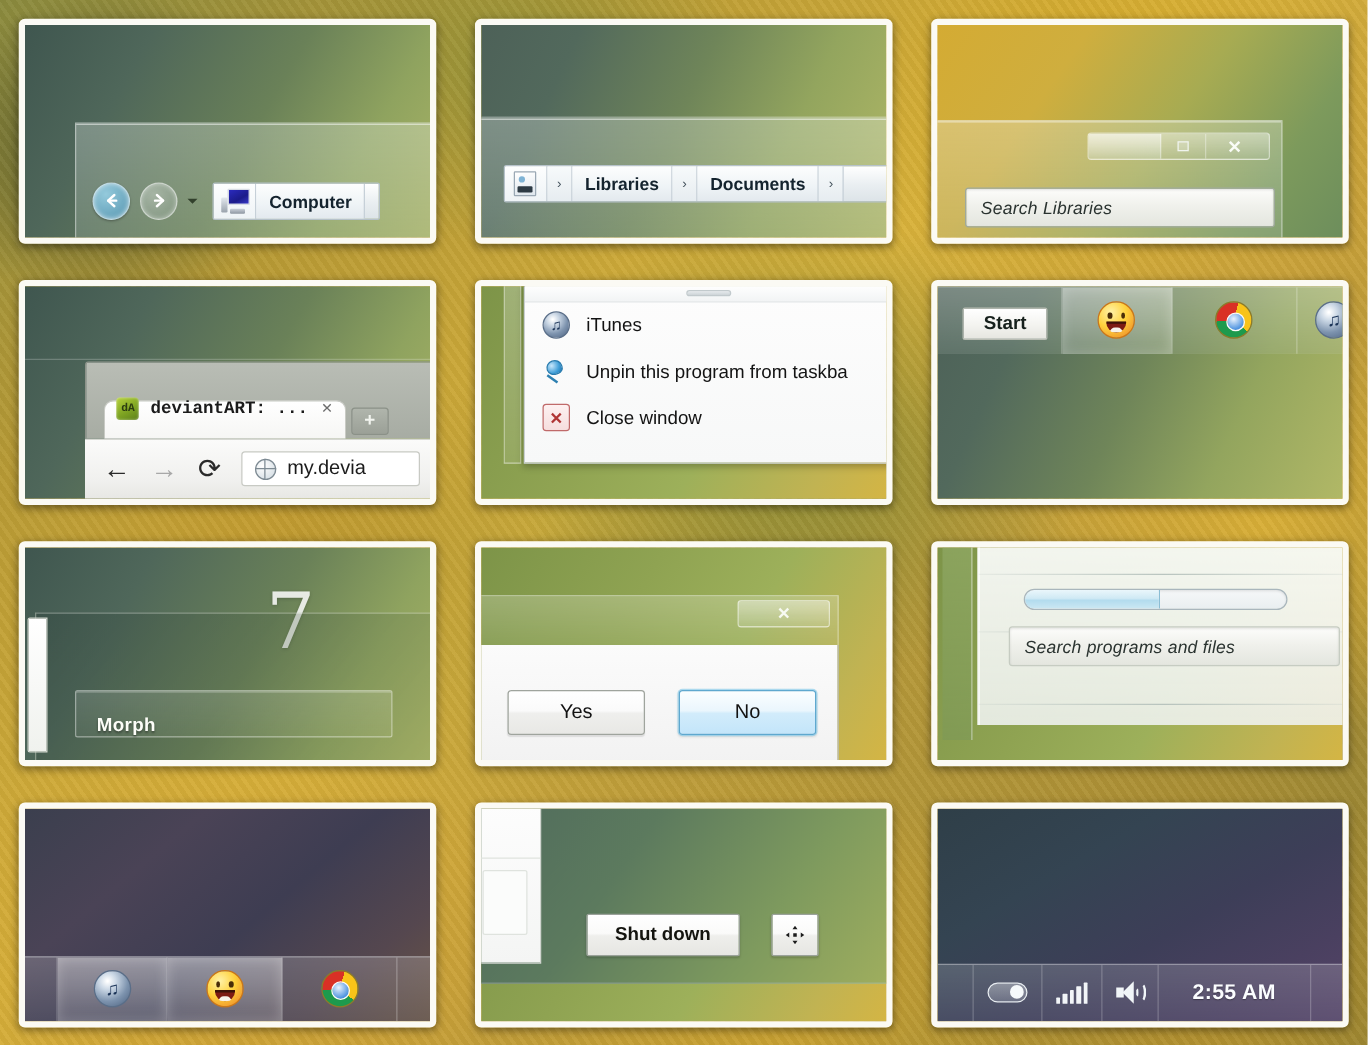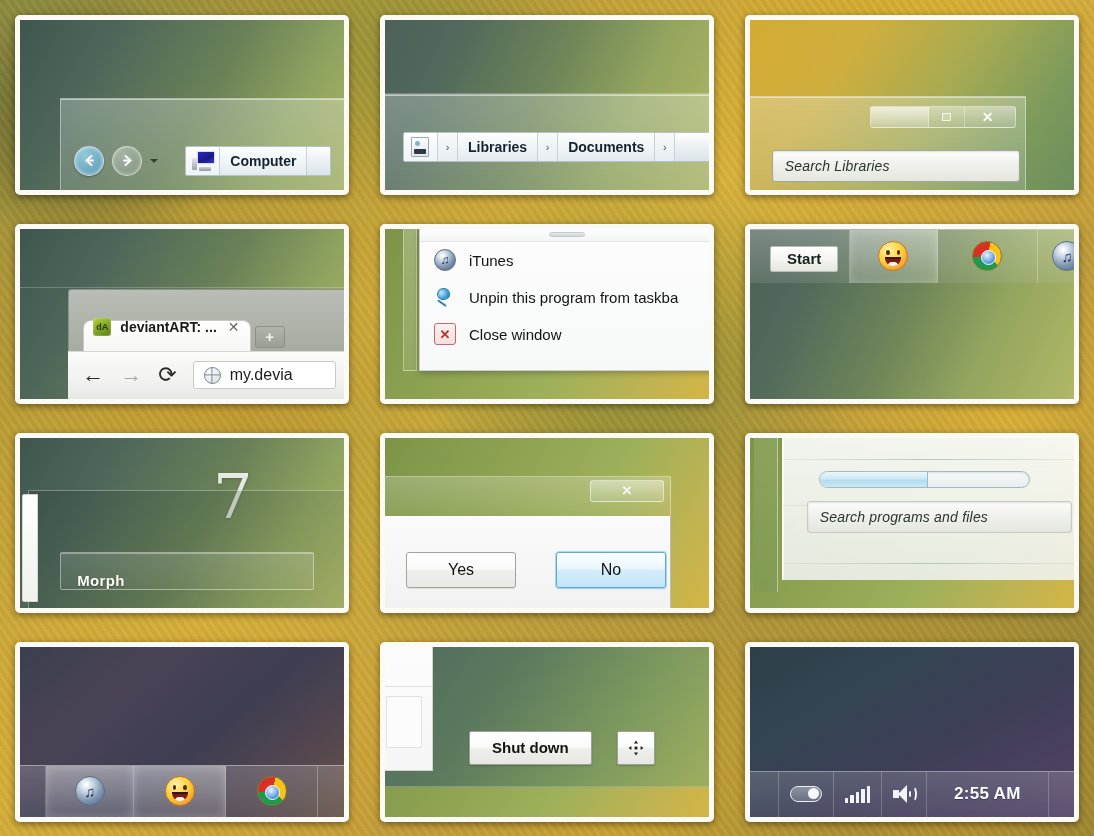--- a/index.html
+++ b/index.html
@@ -259,20 +259,21 @@
     height: 31px;
     padding: 0 10px 18px 9px;
     background: linear-gradient(180deg,#ffffff,#f6f6f4);
     border: 1px solid #c8cac4;
     border-bottom: none;
     border-radius: 8px 8px 0 0;
     font-size: 14px;
     color: #1b1b1b;
     font-weight: bold;
     white-space: nowrap;
+    font-family: Liberation Mono, monospace;
   }
   .da-icon {
     width: 18px; height: 18px; border-radius: 3px;
     background: linear-gradient(150deg,#b7d23a,#7fa523 55%,#5c7f18);
     display:flex; align-items:center; justify-content:center;
     font-size: 9px; color:#2c3c10; font-weight:bold;
     box-shadow: inset 0 0 2px rgba(255,255,255,.6);
   }
   .tab-x { color:#6b6b6b; font-size: 14px; font-weight: normal; margin-left: 2px; }
   .chrome-newtab {
@@ -626,21 +627,21 @@
               <path d="M4.6 7.5 H11" stroke="#ffffff" stroke-width="1.9" stroke-linecap="round"></path>
             </svg>
           </div>
           <div class="navbtn fwd">
             <svg width="15" height="15" viewBox="0 0 15 15" aria-hidden="true">
               <path d="M5.5 3 L10.5 7.5 L5.5 12" fill="none" stroke="#ffffff" stroke-width="1.9" stroke-linecap="round" stroke-linejoin="round"></path>
               <path d="M4 7.5 H10.4" stroke="#ffffff" stroke-width="1.9" stroke-linecap="round"></path>
             </svg>
           </div>
           <div class="drop-caret"></div>
-          <div class="crumbbar" style="margin-left:19px; width:146px;">
+          <div class="crumbbar" style="margin-left:4px; width:134px;">
             <div class="crumb-icon">
               <div class="ico-computer">
                 <div class="stand"></div>
                 <div class="scr"></div>
                 <div class="base"></div>
               </div>
             </div>
             <div class="crumb">Computer</div>
           </div>
         </div>
@@ -810,21 +811,21 @@
       <div class="tile-inner">
         <div class="glass-olive"></div>
 
         <div style="position:absolute; left:-4px; top:38px; right:38px; height:40px; background:linear-gradient(180deg, rgba(255,255,255,.22), rgba(190,205,170,.14)); border:1px solid rgba(255,255,255,.38); border-bottom:none;">
           <div style="position:absolute; right:6px; top:3px; width:74px; height:22px; border:1px solid rgba(255,255,255,.48); border-radius:3px; background:linear-gradient(180deg, rgba(255,255,255,.42), rgba(215,225,205,.20)); display:flex; align-items:center; justify-content:center;">
             <span style="color:#f7faf3; font-size:13px; font-weight:bold;">✕</span>
           </div>
         </div>
 
         <div class="dialog" style="left:-4px; top:78px; right:38px; bottom:-4px;">
-          <div style="position:absolute; left:24px; top:36px; display:flex; gap:40px;">
+          <div style="position:absolute; left:24px; top:36px; display:flex; gap:27px;">
             <div class="dlgbtn">
               <span>Yes</span>
             </div>
             <div class="dlgbtn focus">
               <span>No</span>
             </div>
           </div>
         </div>
       </div>
     </div>

